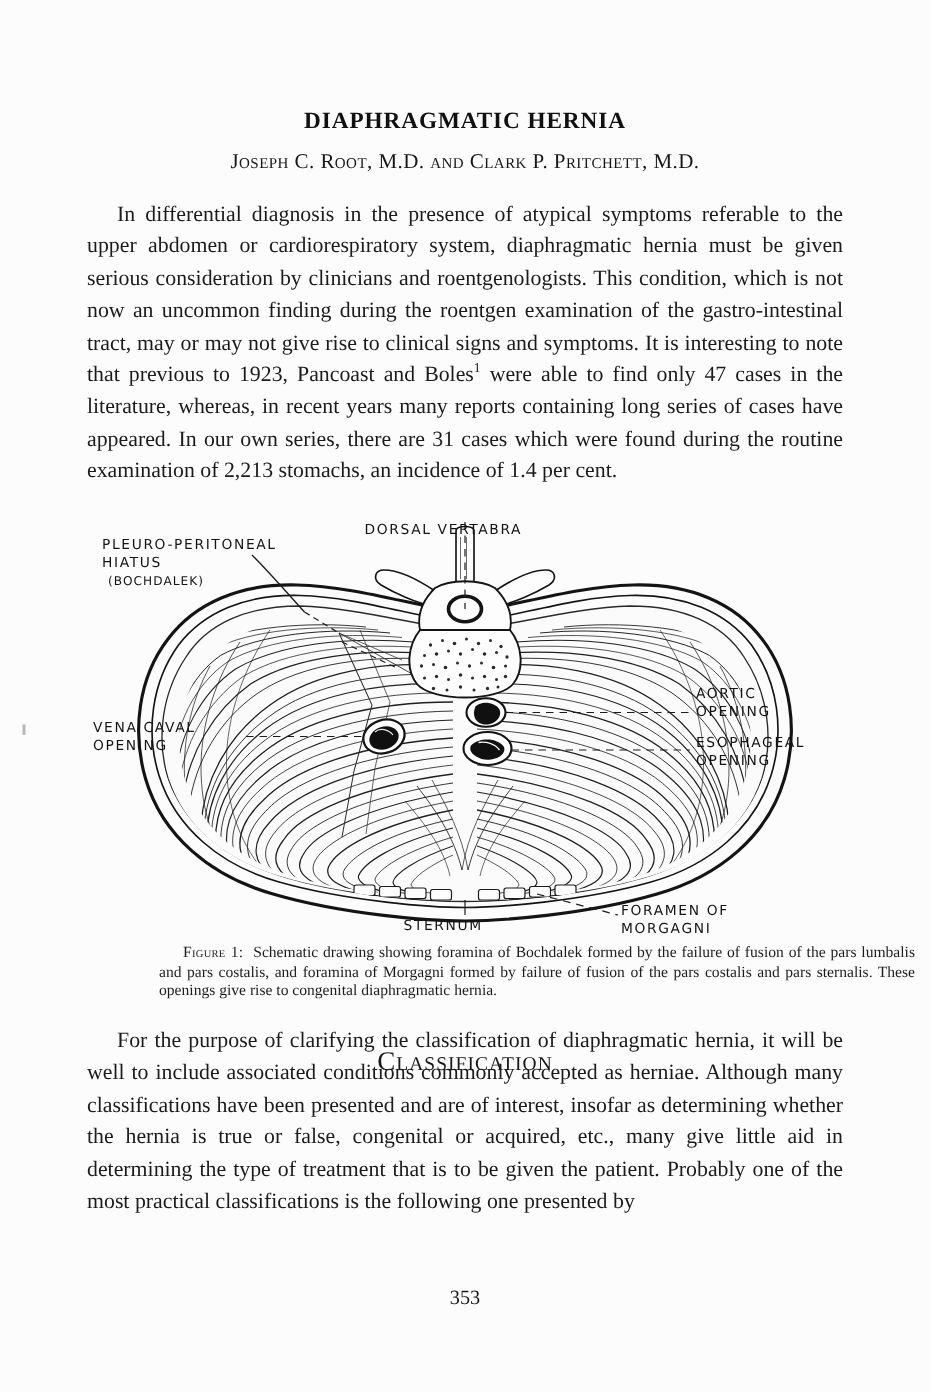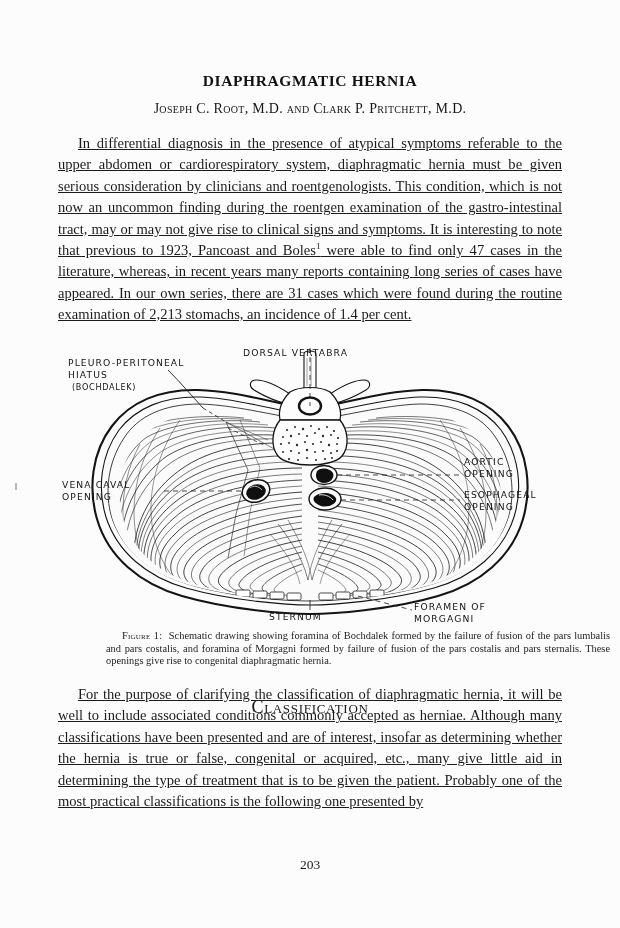--- a/index.html
+++ b/index.html
@@ -54,21 +54,20 @@
   .body-text {
     position: absolute;
     left: 58px;
     width: 504px;
     font-size: 14.55px;
     line-height: 21.4px;
     text-align: justify;
     text-justify: inter-word;
     color: #1b1b1b;
     hyphens: manual;
-    text-decoration: underline;
   }
   #para-intro { top: 133px; }
   .indent { text-indent: 20px; }
   .sup {
     font-size: 9px;
     vertical-align: super;
     line-height: 0;
   }
   .section-head {
     position: absolute;
@@ -391,15 +390,15 @@
       <text class="fig-text" x="374" y="278">MORGAGNI</text>
     </svg>
   </div>
 
   <div class="caption caption-indent"><span class="fig-label">Figure 1:</span>&nbsp;&nbsp;<span>Schematic drawing showing foramina of Bochdalek formed by the failure of fusion of the pars lumbalis and pars costalis, and foramina of Morgagni formed by failure of fusion of the pars costalis and pars sternalis.  These openings give rise to congenital diaphragmatic hernia.</span></div>
 
   <div class="section-head">Classification</div>
 
   <div class="body-text indent" id="para-classification">For the purpose of clarifying the classification of diaphragmatic hernia, it will be well to include associated conditions commonly accepted as herniae.  Although many classifications have been presented and are of interest, insofar as determining whether the hernia is true or false, congenital or acquired, etc., many give little aid in determining the type of treatment that is to be given the patient.  Probably one of the most practical classifications is the following one presented by</div>
 
-  <div class="folio">203</div>
+  <div class="folio">353</div>
 
 </div>
 
 </body></html>

